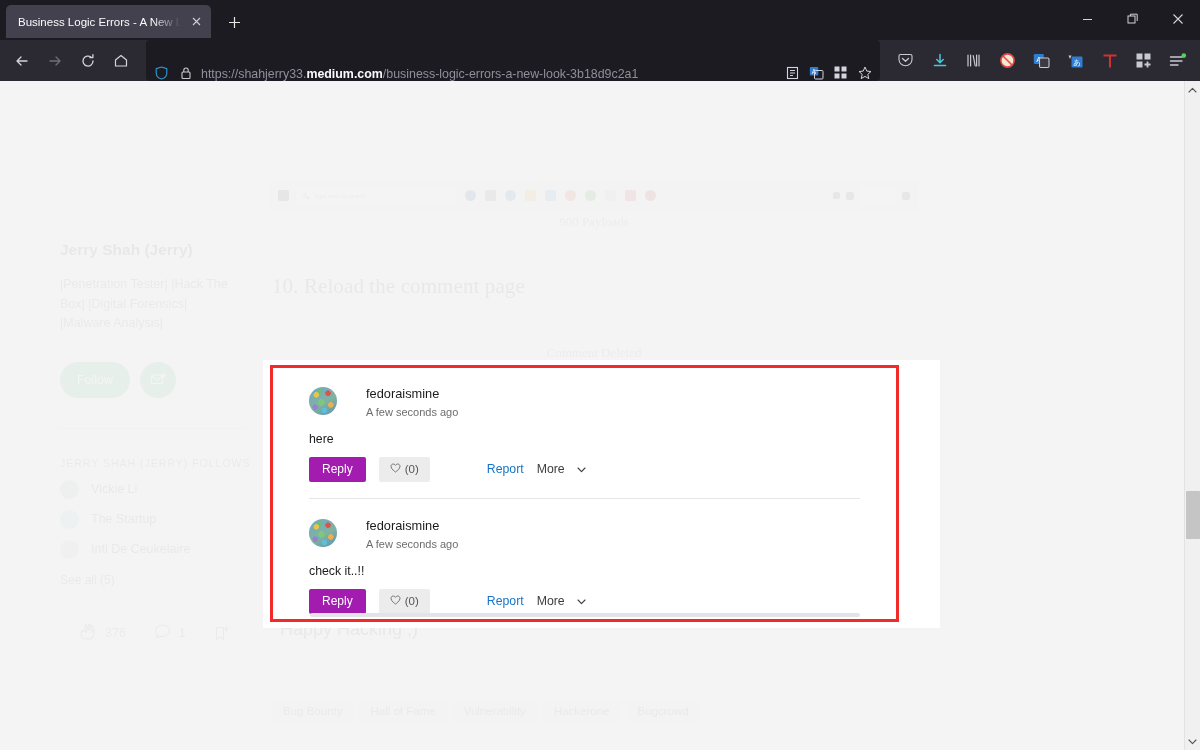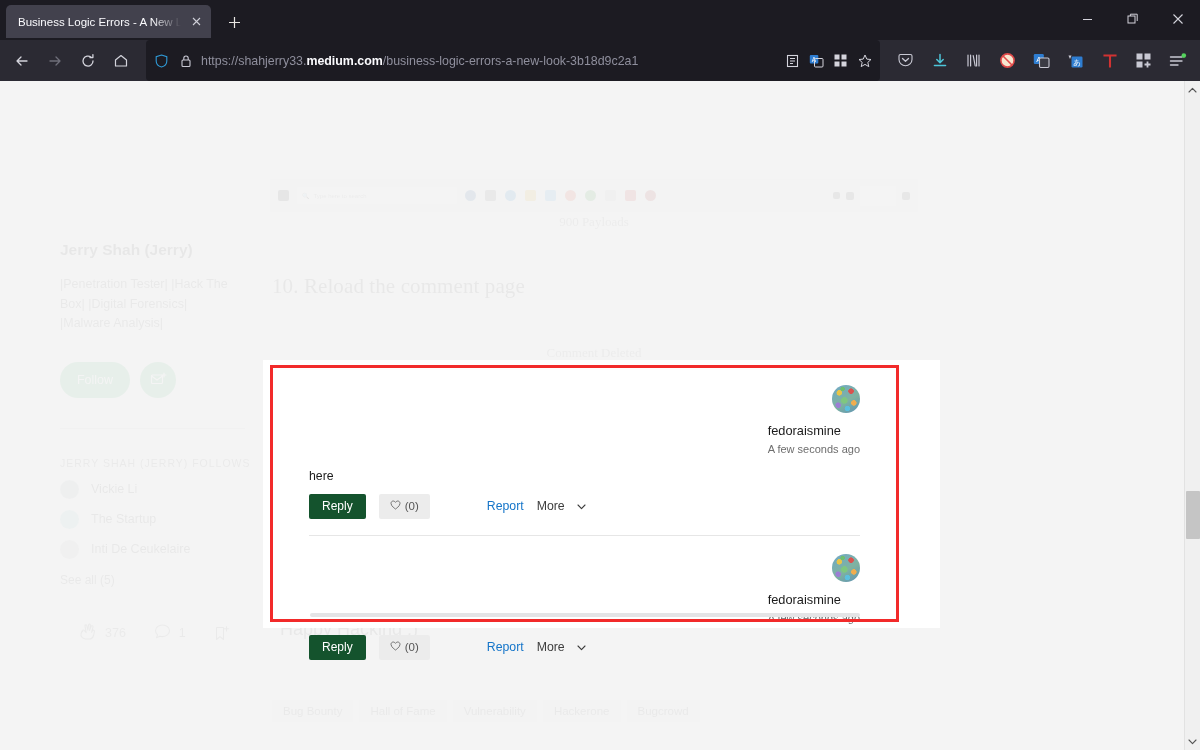--- a/index.html
+++ b/index.html
@@ -46,21 +46,21 @@
     height: 41px; flex: 0 0 41px; background: #2b2a33;
     display: flex; align-items: center; padding: 0 6px; gap: 1px;
   }
   .navbtn {
     width: 32px; height: 30px; display: flex; align-items: center;
     justify-content: center; border-radius: 4px; color: #d4d4dc;
   }
   .navbtn.dim { color: #6f6f7a; }
   .urlbar {
     flex: 1; height: 41px; background: #1c1b22; border-radius: 4px;
-    display: flex; align-items: center; padding: 0 7px; gap: 7px;
+    display: flex; align-items: flex-end; padding: 0 7px; gap: 7px;
     margin: 0 8px; min-width: 0;
   }
   .url-text {
     flex: 1; font-size: 12.4px; color: #8f8f9d; white-space: nowrap;
     overflow: hidden; min-width: 0;
     -webkit-mask-image: linear-gradient(to right, #000 97%, transparent 100%);
     mask-image: linear-gradient(to right, #000 97%, transparent 100%);
   }
   .url-text b { color: #fbfbfe; font-weight: 700; }
   .url-icon { width: 17px; height: 17px; display: flex; align-items: center; justify-content: center; flex: 0 0 auto; }
@@ -156,40 +156,40 @@
   .red-box {
     position: absolute; left: 270px; top: 284px; width: 629px; height: 257px;
     border: 3px solid #f22a2a;
   }
   .comments-inner {
     position: absolute; left: 273px; top: 287px; width: 623px; height: 251px;
     background: #fff; padding: 0 36px;
   }
   .comment { padding-top: 17px; }
   .comment + .comment { border-top: 1px solid #e6e6e6; margin-top: 16px; padding-top: 18px; }
-  .c-head { display: flex; align-items: flex-end; gap: 9px; flex-direction: column; }
+  .c-head { display: flex; align-items: center; gap: 29px; }
   .avatar {
     width: 28px; height: 28px; border-radius: 50%; flex: 0 0 28px;
     background:
       radial-gradient(circle at 26% 28%, #e8c547 0 2.5px, transparent 3px),
       radial-gradient(circle at 68% 22%, #d9534f 0 2.5px, transparent 3px),
       radial-gradient(circle at 44% 55%, #7fc77f 0 3px, transparent 3.5px),
       radial-gradient(circle at 78% 64%, #f0ad4e 0 2.5px, transparent 3px),
       radial-gradient(circle at 22% 72%, #9b7fd4 0 2.5px, transparent 3px),
       radial-gradient(circle at 55% 84%, #5bc0de 0 2.5px, transparent 3px),
       radial-gradient(circle at 38% 14%, #6fbf6f 0 2px, transparent 2.5px),
       linear-gradient(150deg, #6fa8c8, #7fb3a0 55%, #5f93b5);
   }
   .c-meta { padding-top: 1px; }
   .c-author { font-size: 12.8px; color: #1b1b1b; line-height: 1.25; }
   .c-time { font-size: 11px; color: #6d6d6d; margin-top: 4px; }
   .c-body { font-size: 12.3px; color: #1b1b1b; margin-top: 14px; margin-left: 0; }
   .c-actions { display: flex; align-items: center; gap: 13px; margin-top: 11px; }
   .btn-reply {
-    background: #14532d; color: #fff; font-size: 12px;
+    background: #a21caf; color: #fff; font-size: 12px;
     padding: 5px 13px; border-radius: 2px; line-height: 1.25;
   }
   .btn-like {
     background: #ececec; color: #555; font-size: 11.5px;
     padding: 5px 11px; border-radius: 2px; display: flex;
     align-items: center; gap: 4px; line-height: 1.25;
   }
   .lnk-report { color: #1575c9; font-size: 12.3px; padding-left: 44px; }
   .lnk-more { color: #3d3d3d; font-size: 12.3px; display: flex; align-items: center; gap: 12px; }
   .mini-scrollbar {
@@ -506,20 +506,21 @@
         </div>
 
         <div class="comment">
           <div class="c-head">
             <div class="avatar"></div>
             <div class="c-meta">
               <div class="c-author">fedoraismine</div>
               <div class="c-time">A few seconds ago</div>
             </div>
           </div>
+          <div class="c-body">check it..!!</div>
           <div class="c-actions">
             <div class="btn-reply">Reply</div>
             <div class="btn-like">
               <span>
                 <svg width="11" height="10" viewBox="0 0 11 10">
                     <path d="M5.5 9 C5.5 9 1 6.2 1 3.4 C1 2 2 1 3.3 1 C4.2 1 5.1 1.6 5.5 2.4 C5.9 1.6 6.8 1 7.7 1 C9 1 10 2 10 3.4 C10 6.2 5.5 9 5.5 9 Z" stroke="#666" stroke-width="0.9" fill="none"></path>
                   </svg>
               </span>
               <span>(0)</span>
             </div>

